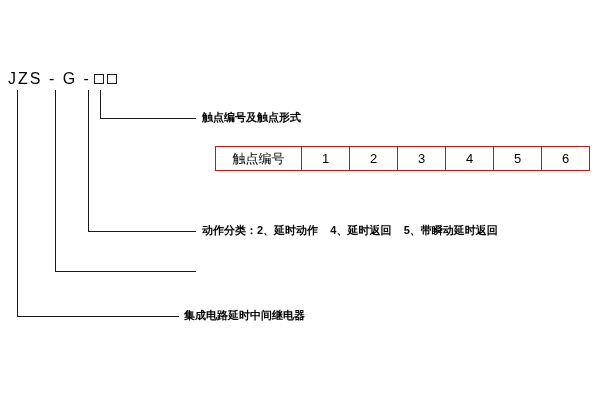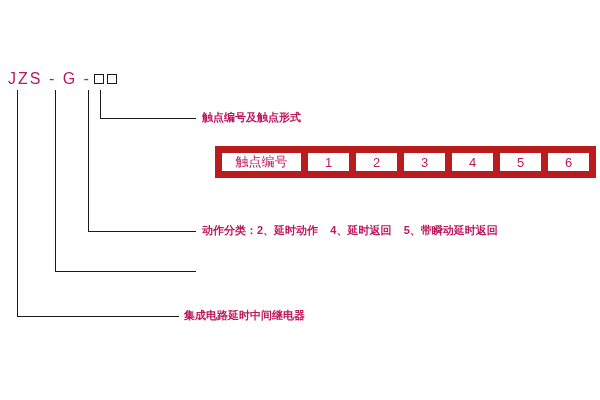--- a/index.html
+++ b/index.html
@@ -1,39 +1,39 @@
 <!DOCTYPE html>
 <html><head>
 <meta charset="utf-8">
 <style>
   * { margin:0; padding:0; box-sizing:border-box; }
   html,body { background:#fff; }
   body { font-family:"Liberation Sans","DejaVu Sans",sans-serif; }
   .canvas {
     position:relative; width:600px; height:400px;
-    background:#ffffff; overflow:hidden; color:#be185d;
+    background:#ffffff; overflow:hidden; color:#000000;
   }
   .model {
     position:absolute; left:8px; top:71px;
     font-size:16px; letter-spacing:2px;
     display:flex; align-items:center; line-height:1;
   }
   .ph-box {
     display:inline-block; width:10px; height:10px;
     border:1.5px solid #1a1a1a; margin-left:3px; background:#fff;
   }
   .vline { position:absolute; width:0; border-left:1px solid #1a1a1a; }
   .hline { position:absolute; height:0; border-top:1px solid #1a1a1a; }
   .label { position:absolute; font-size:11px; white-space:pre; line-height:1.2;font-weight:bold; }
   table.contact {
     position:absolute; left:215px; top:146px;
     border-collapse:collapse; font-size:13px; background:#fff;
   }
   table.contact td {
-    border:7px solid #b91c1c; text-align:center;
+    border:1px solid #b91c1c; text-align:center;
     height:24px; padding:0 2px;
   }
   td.head { width:86px; }
   td.cell { width:48px; }
 </style>
 </head>
 <body>
 
 <div class="canvas">
 

